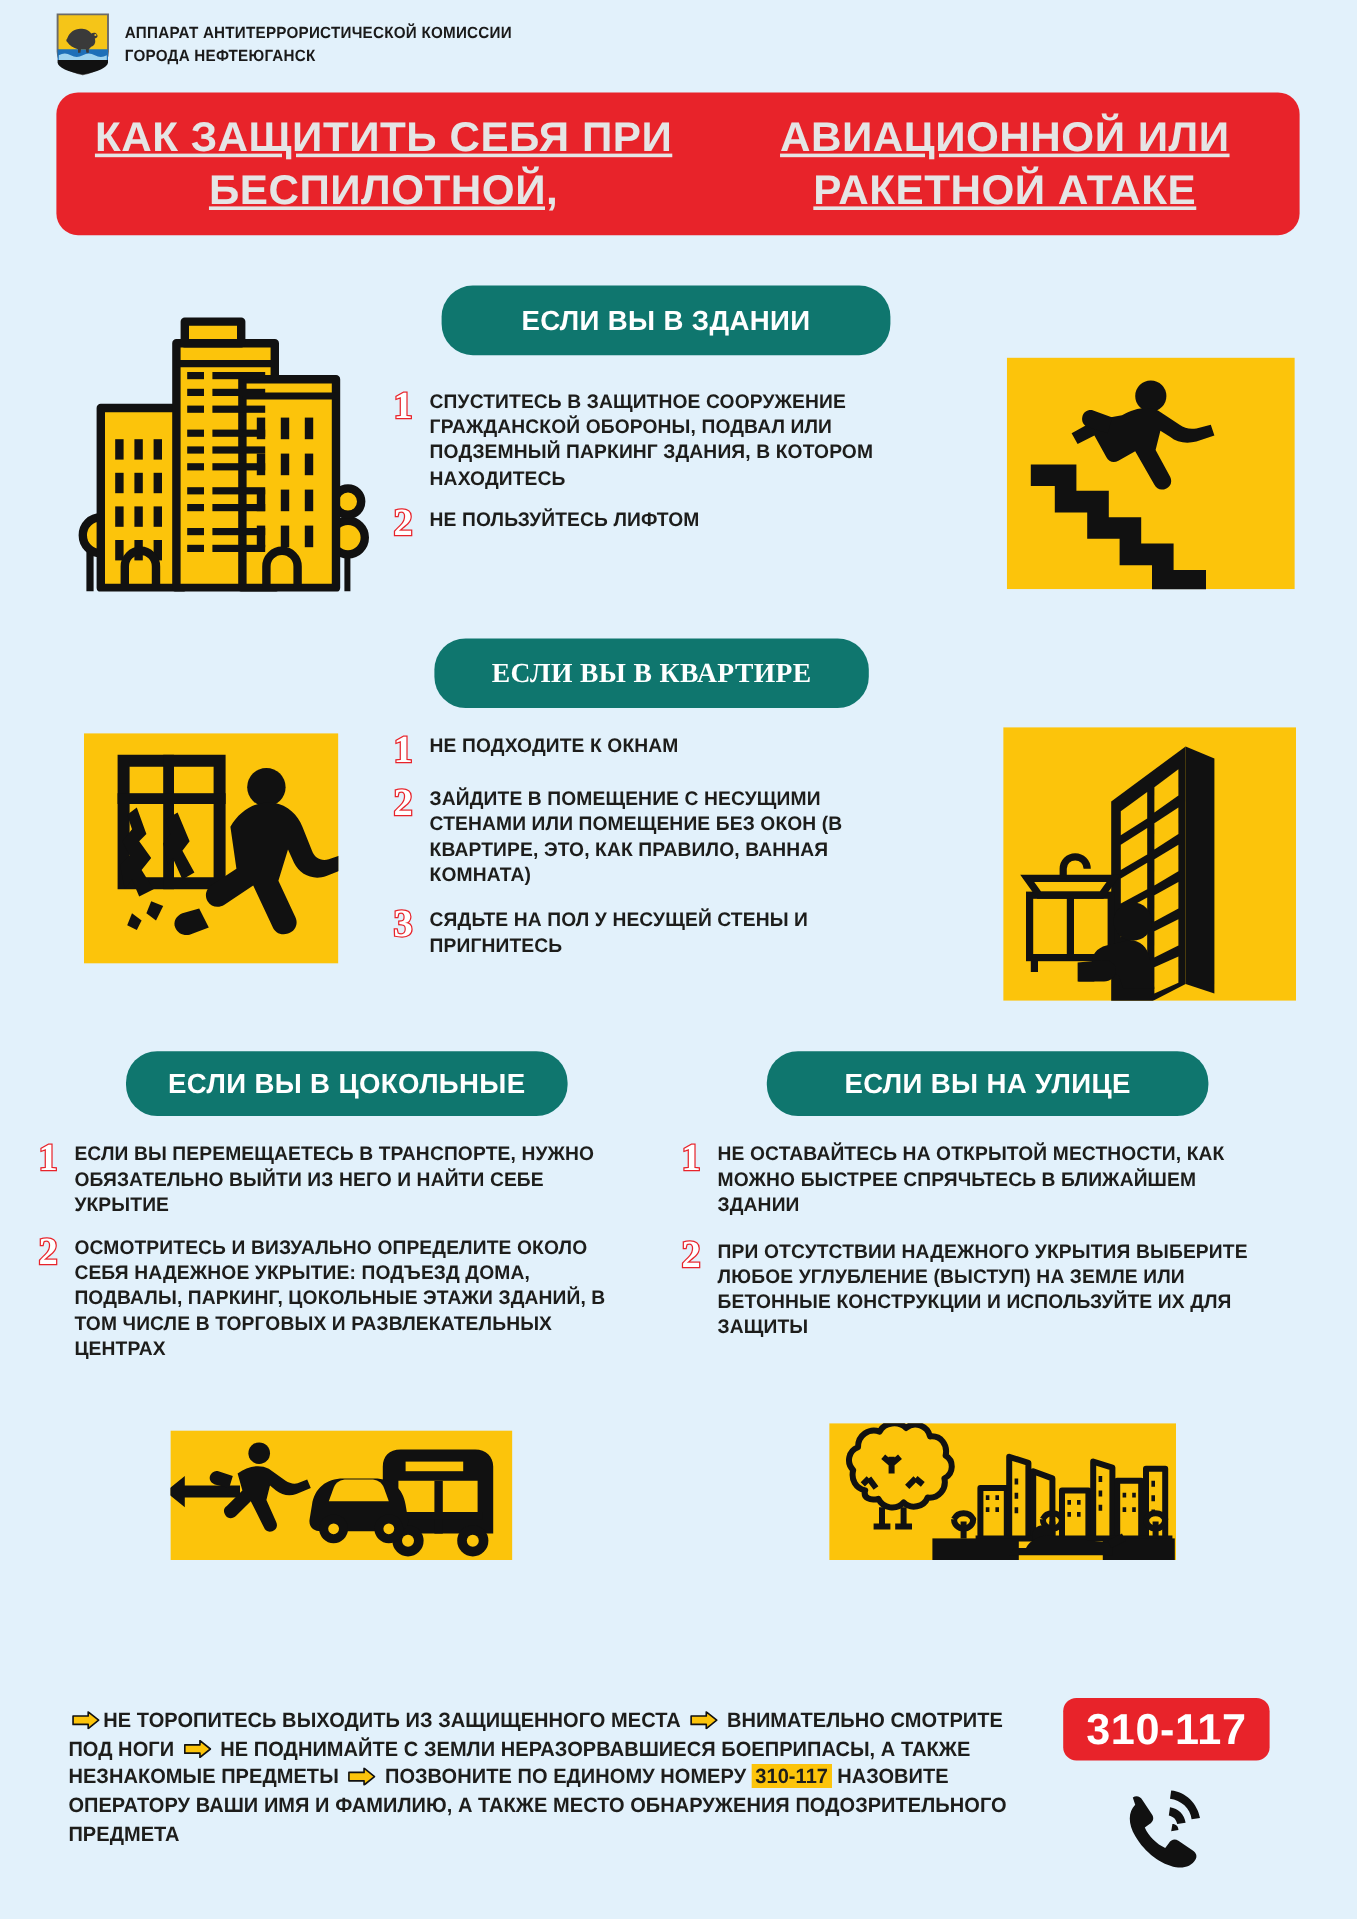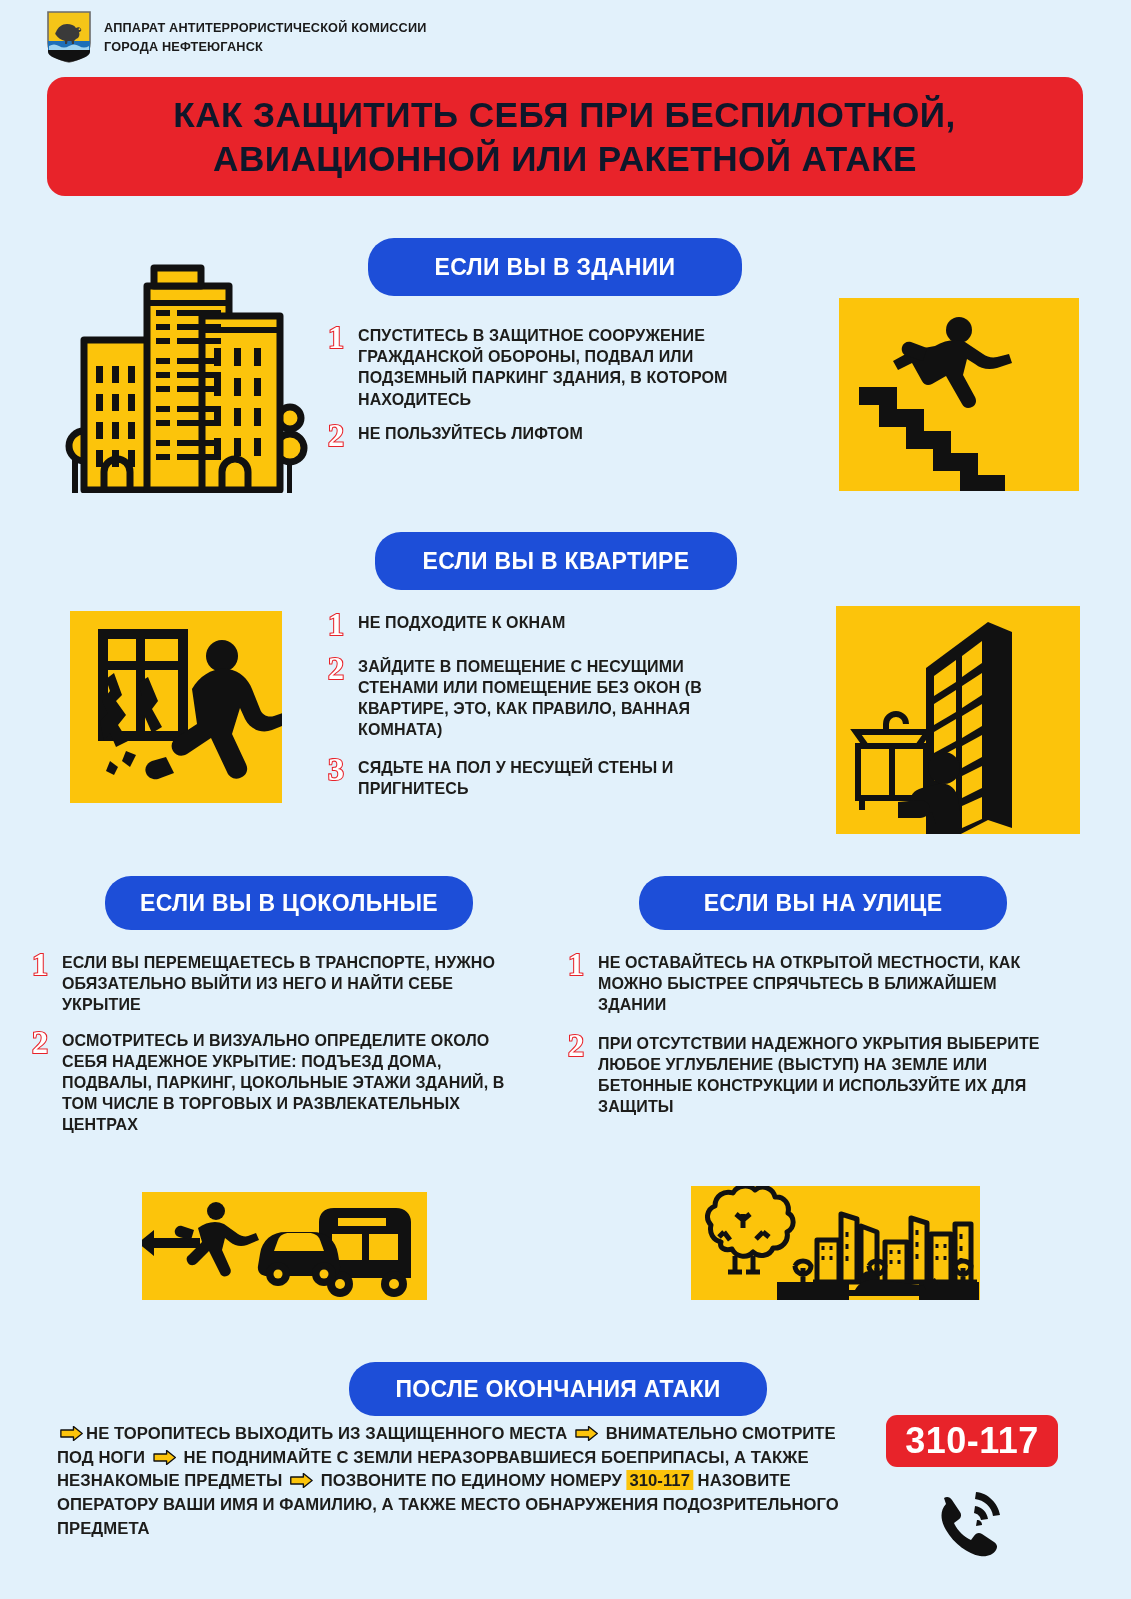--- a/index.html
+++ b/index.html
@@ -30,38 +30,39 @@
     transform-origin: left center;
     white-space: pre-line;
   }
 
   
   .title-banner {
     position: absolute; left: 47px; top: 77px;
     width: 1036px; height: 119px;
     background: #e8232a;
     border-radius: 18px;
-    display: flex; flex-direction: column;
+    display: flex; flex-direction: row;
     align-items: center; justify-content: center;
-    color: #0f172a;
+    color: #e5e5e5;
     text-align: center;
     padding-top: 2px;
+    text-decoration: underline;
   }
   .title-banner span {
     display: block;
     font-size: 34.5px;
     font-weight: bold;
     letter-spacing: .4px;
     line-height: 1.27;
     transform: scaleX(1.02);
   }
 
   
   .pill {
-    background: #1d4ed8;
+    background: #0f766e;
     border-radius: 26px;
     color: #fff;
     font-size: 23px;
     font-weight: bold;
     letter-spacing: .3px;
     display: flex; align-items: center; justify-content: center;
     text-align: center;
     position: absolute;
   }
 
@@ -247,21 +248,21 @@
   <svg class="ill" style="left:839px; top:298px; width:240px; height:193px;" viewBox="0 0 240 193">
     <rect width="240" height="193" fill="#fcc40b"></rect>
     <g fill="#111">
       <path d="M20 89 h38 v22 h27 v22 h27 v22 h27 v22 h27 v22 h44 v18 h-62 v-22 h-27 v-22 h-27 v-22 h-27 v-22 h-27 v-22 h-20 z"></path>
       <circle cx="120" cy="32" r="13"></circle>
       <path d="M96 48 c10 -6 22 -8 30 -4 l18 12 c4 3 9 4 14 3 l12 -3 l3 9 l-15 5 c-8 2 -16 1 -22 -4 l-8 -5 l-4 16 l12 22 c2 4 1 8 -3 10 c-4 2 -8 1 -10 -3 l-16 -28 l-14 8 c-4 2 -8 1 -10 -3 l-10 -18 l-14 7 l-5 -9 l20 -11 z"></path>
       <path d="M88 50 l-16 -6 c-4 -1 -8 1 -9 5 c-1 4 1 8 5 9 l16 5 z"></path>
     </g>
   </svg>
 
-  <div class="pill" style="left:375px; top:532px; width:362px; height:58px;">
+  <div class="pill" style="left:362px; top:532px; width:362px; height:58px;font-family:Liberation Serif, serif;">
     <span>ЕСЛИ ВЫ В КВАРТИРЕ</span>
   </div>
 
   <svg class="ill" style="left:70px; top:611px; width:212px; height:192px;" viewBox="0 0 212 192">
     <rect width="212" height="192" fill="#fcc40b"></rect>
     <g fill="#111">
       <path d="M28 18 h90 v112 h-90z M38 28 v92 h70 v-92 z"></path>
       <rect x="66" y="18" width="9" height="112"></rect>
       <rect x="28" y="50" width="90" height="9"></rect>
       <path d="M44 62 l8 22 l-6 6 l10 14 l-8 10 l10 16 l-12 6 l-6 -14 l-6 8 l-4 -20 l8 -8 l-6 -12 l8 -10 l-4 -12 z"></path>
@@ -412,23 +413,20 @@
     </g>
     <g fill="#111">
       <rect x="86" y="96" width="72" height="18"></rect>
       <rect x="228" y="96" width="60" height="18"></rect>
       <circle cx="178" cy="94" r="9"></circle>
       <path d="M164 104 c4 -8 14 -12 24 -10 l48 6 v10 h-86 l4 -6 z"></path>
       <path d="M232 98 l12 -6 l3 6 l-12 6 z"></path>
     </g>
   </svg>
 
-  <div class="pill" style="left:349px; top:1362px; width:418px; height:54px;">
-    <span>ПОСЛЕ ОКОНЧАНИЯ АТАКИ</span>
-  </div>
 
   <div class="after-text"><svg class="arrow-glyph" viewBox="0 0 24 15">
         <path d="M1 4 h13 v-3.5 l9 7 l-9 7 v-3.5 h-13 z" fill="#fcc40b" stroke="#111" stroke-width="1.4" stroke-linejoin="round"></path>
       </svg><span>НЕ ТОРОПИТЕСЬ ВЫХОДИТЬ ИЗ ЗАЩИЩЕННОГО МЕСТА</span> <svg class="arrow-glyph" viewBox="0 0 24 15">
         <path d="M1 4 h13 v-3.5 l9 7 l-9 7 v-3.5 h-13 z" fill="#fcc40b" stroke="#111" stroke-width="1.4" stroke-linejoin="round"></path>
       </svg> <span>ВНИМАТЕЛЬНО СМОТРИТЕ ПОД НОГИ</span>  <svg class="arrow-glyph" viewBox="0 0 24 15">
         <path d="M1 4 h13 v-3.5 l9 7 l-9 7 v-3.5 h-13 z" fill="#fcc40b" stroke="#111" stroke-width="1.4" stroke-linejoin="round"></path>
       </svg> <span>НЕ ПОДНИМАЙТЕ С ЗЕМЛИ НЕРАЗОРВАВШИЕСЯ БОЕПРИПАСЫ, А ТАКЖЕ НЕЗНАКОМЫЕ ПРЕДМЕТЫ</span> <svg class="arrow-glyph" viewBox="0 0 24 15">
         <path d="M1 4 h13 v-3.5 l9 7 l-9 7 v-3.5 h-13 z" fill="#fcc40b" stroke="#111" stroke-width="1.4" stroke-linejoin="round"></path>
       </svg> <span>ПОЗВОНИТЕ ПО ЕДИНОМУ НОМЕРУ</span> <span class="hl">310-117</span> <span>НАЗОВИТЕ ОПЕРАТОРУ ВАШИ ИМЯ И ФАМИЛИЮ, А ТАКЖЕ МЕСТО ОБНАРУЖЕНИЯ ПОДОЗРИТЕЛЬНОГО ПРЕДМЕТА</span></div>

